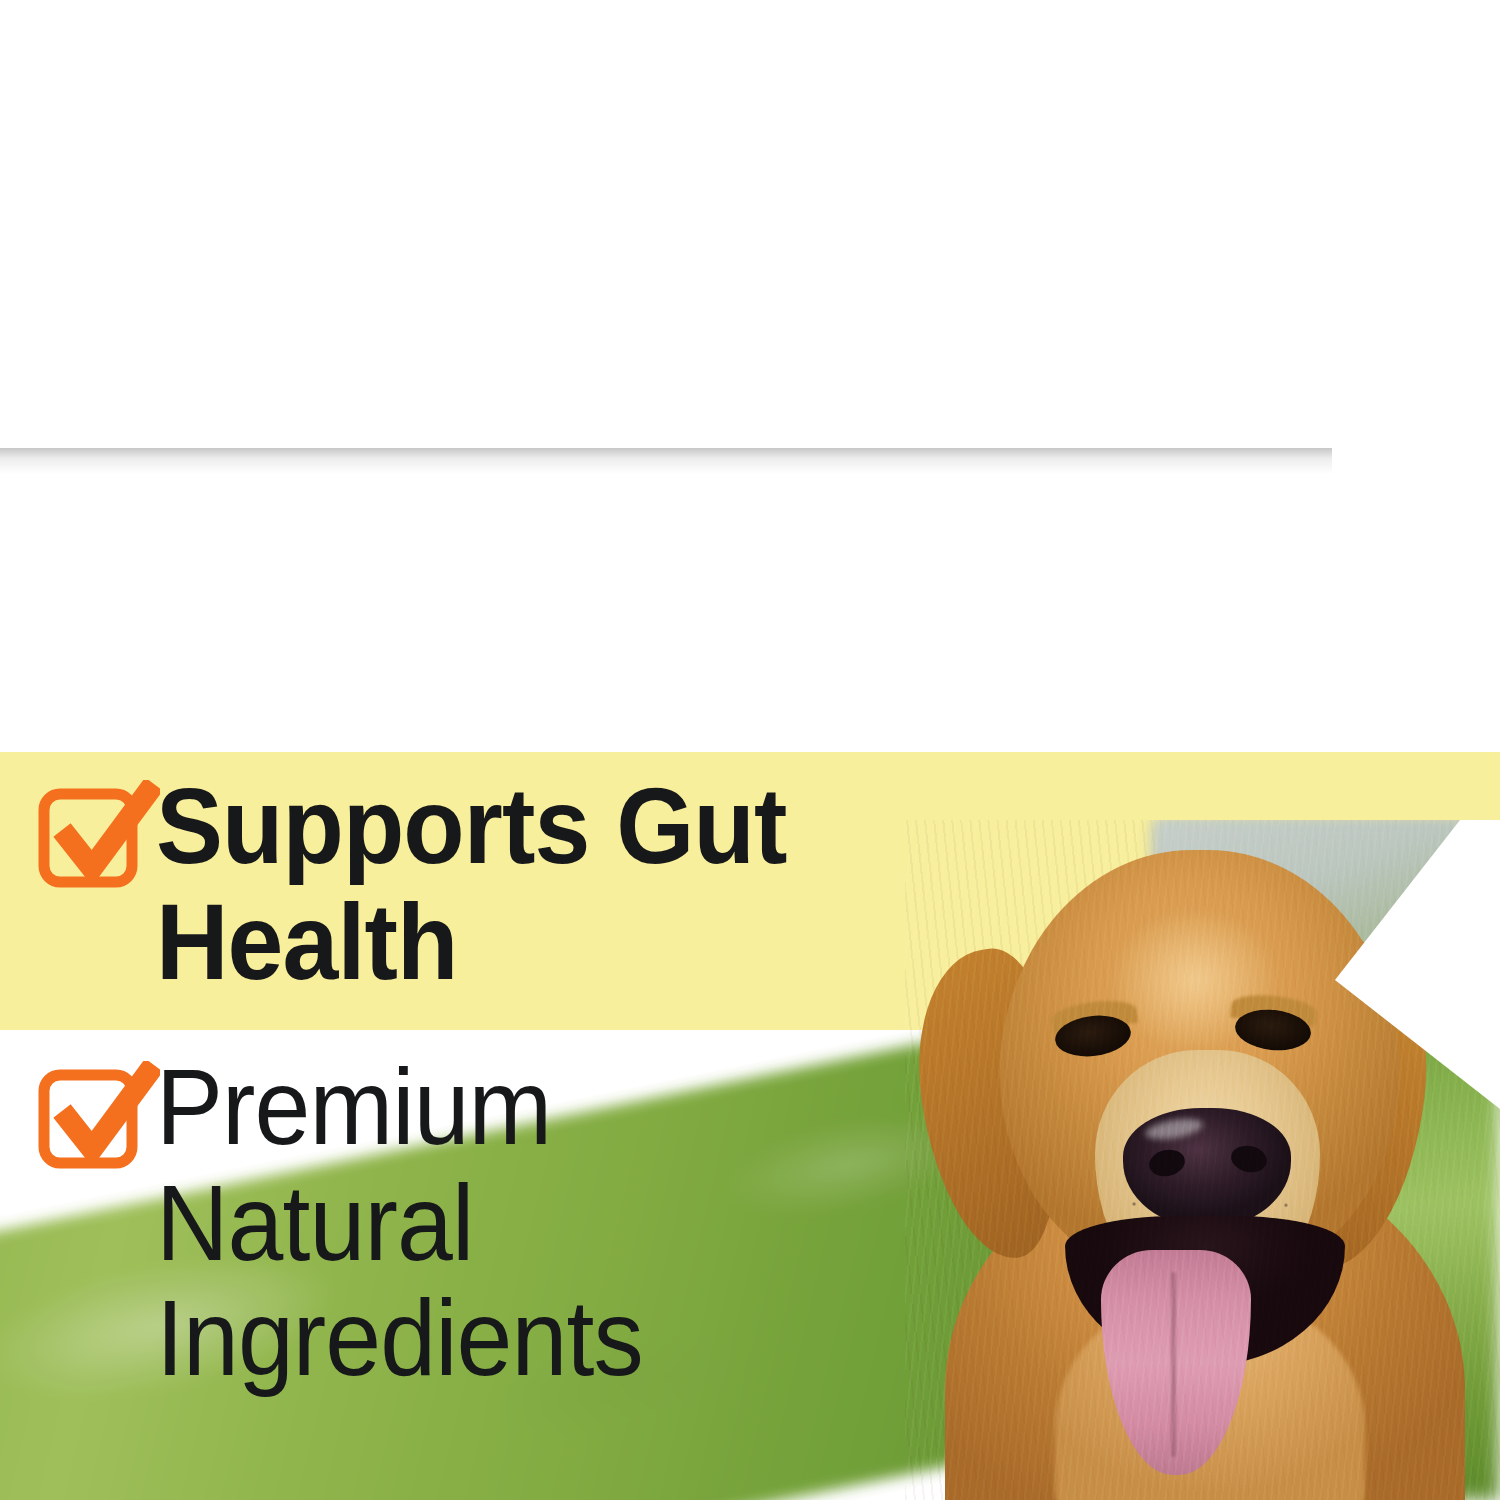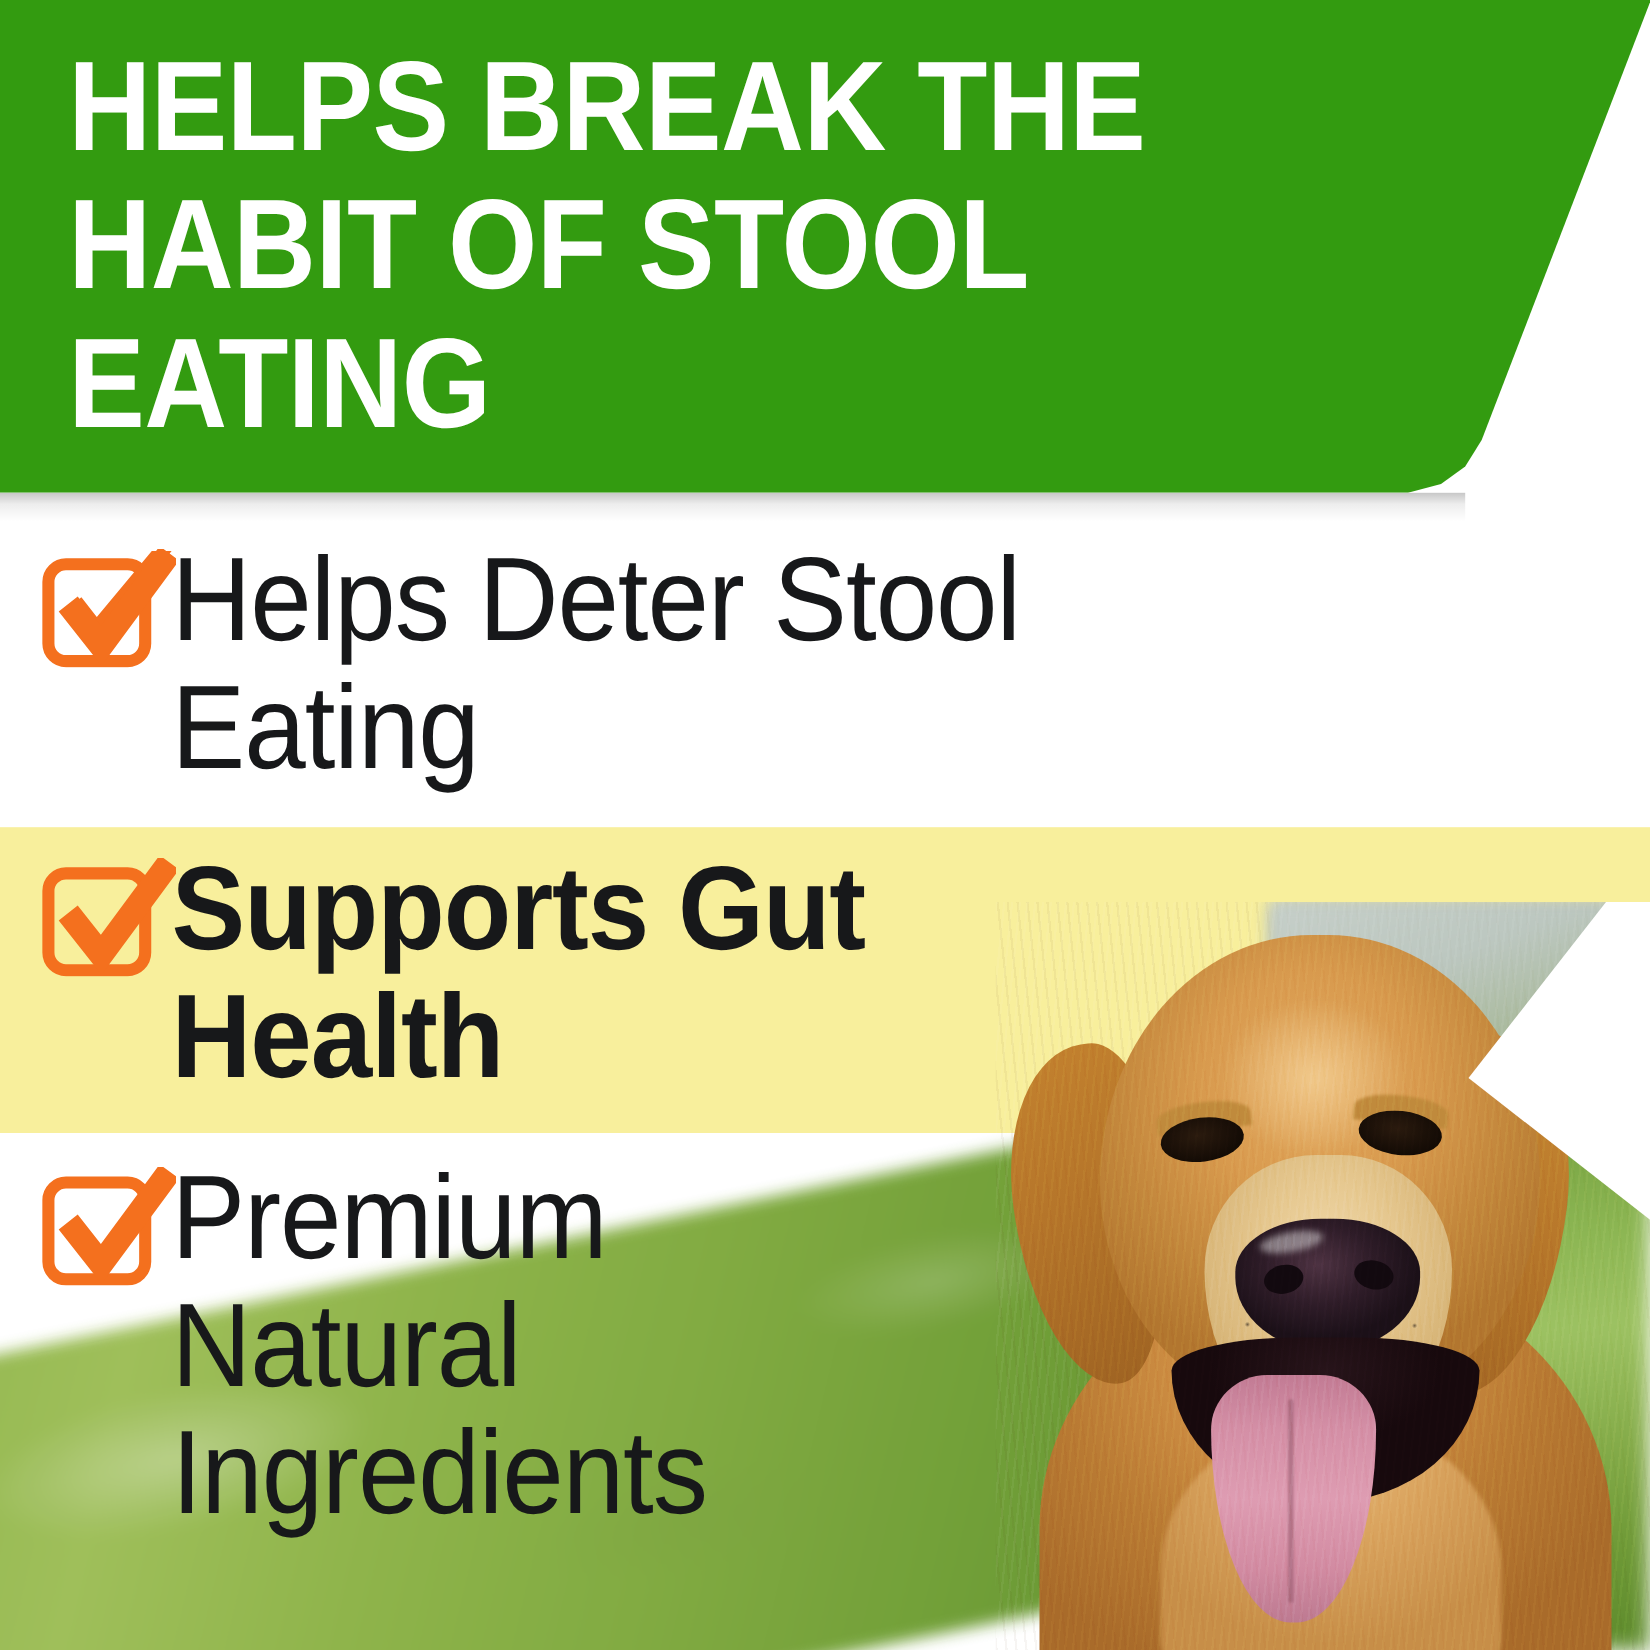--- a/index.html
+++ b/index.html
@@ -245,40 +245,23 @@
       <div class="mouth"></div>
       <div class="tongue"></div>
       <div class="tongue-mid"></div>
       <div class="fur-texture"></div>
     </div>
     <div class="photo-cut-gray"></div>
     <div class="photo-cut"></div>
   </div>
 
   <div class="header-shadow"></div>
-  <div class="header">
-    <div class="header-shape"></div>
-    <div class="header-title">HELPS BREAK THE
-HABIT OF STOOL
-EATING</div>
-  </div>
 
   <div class="bullets">
 
-    <div class="bullet b1">
-      <span class="check-icon">
-        <svg width="122" height="108" viewBox="0 0 122 108" aria-hidden="true">
-          <rect x="6" y="14" width="88" height="88" rx="16" ry="16" fill="none" stroke="#F4701E" stroke-width="11"></rect>
-          <path d="M26 52 L54 86 L118 2 L100 2 L50 62 L36 44 Z" fill="#F4701E"></path>
-          <path d="M24 50 L54 88 L116 4" fill="none" stroke="#F4701E" stroke-width="22" stroke-linecap="butt" stroke-linejoin="miter"></path>
-        </svg>
-      </span>
-      <span class="bullet-text">Helps Deter Stool
-Eating</span>
-    </div>
 
     <div class="bullet b3">
       <span class="check-icon">
         <svg width="122" height="108" viewBox="0 0 122 108" aria-hidden="true">
           <rect x="6" y="14" width="88" height="88" rx="16" ry="16" fill="none" stroke="#F4701E" stroke-width="11"></rect>
           <path d="M24 50 L54 88 L116 4" fill="none" stroke="#F4701E" stroke-width="22" stroke-linecap="butt" stroke-linejoin="miter"></path>
         </svg>
       </span>
       <span class="bullet-text">Premium
 Natural

